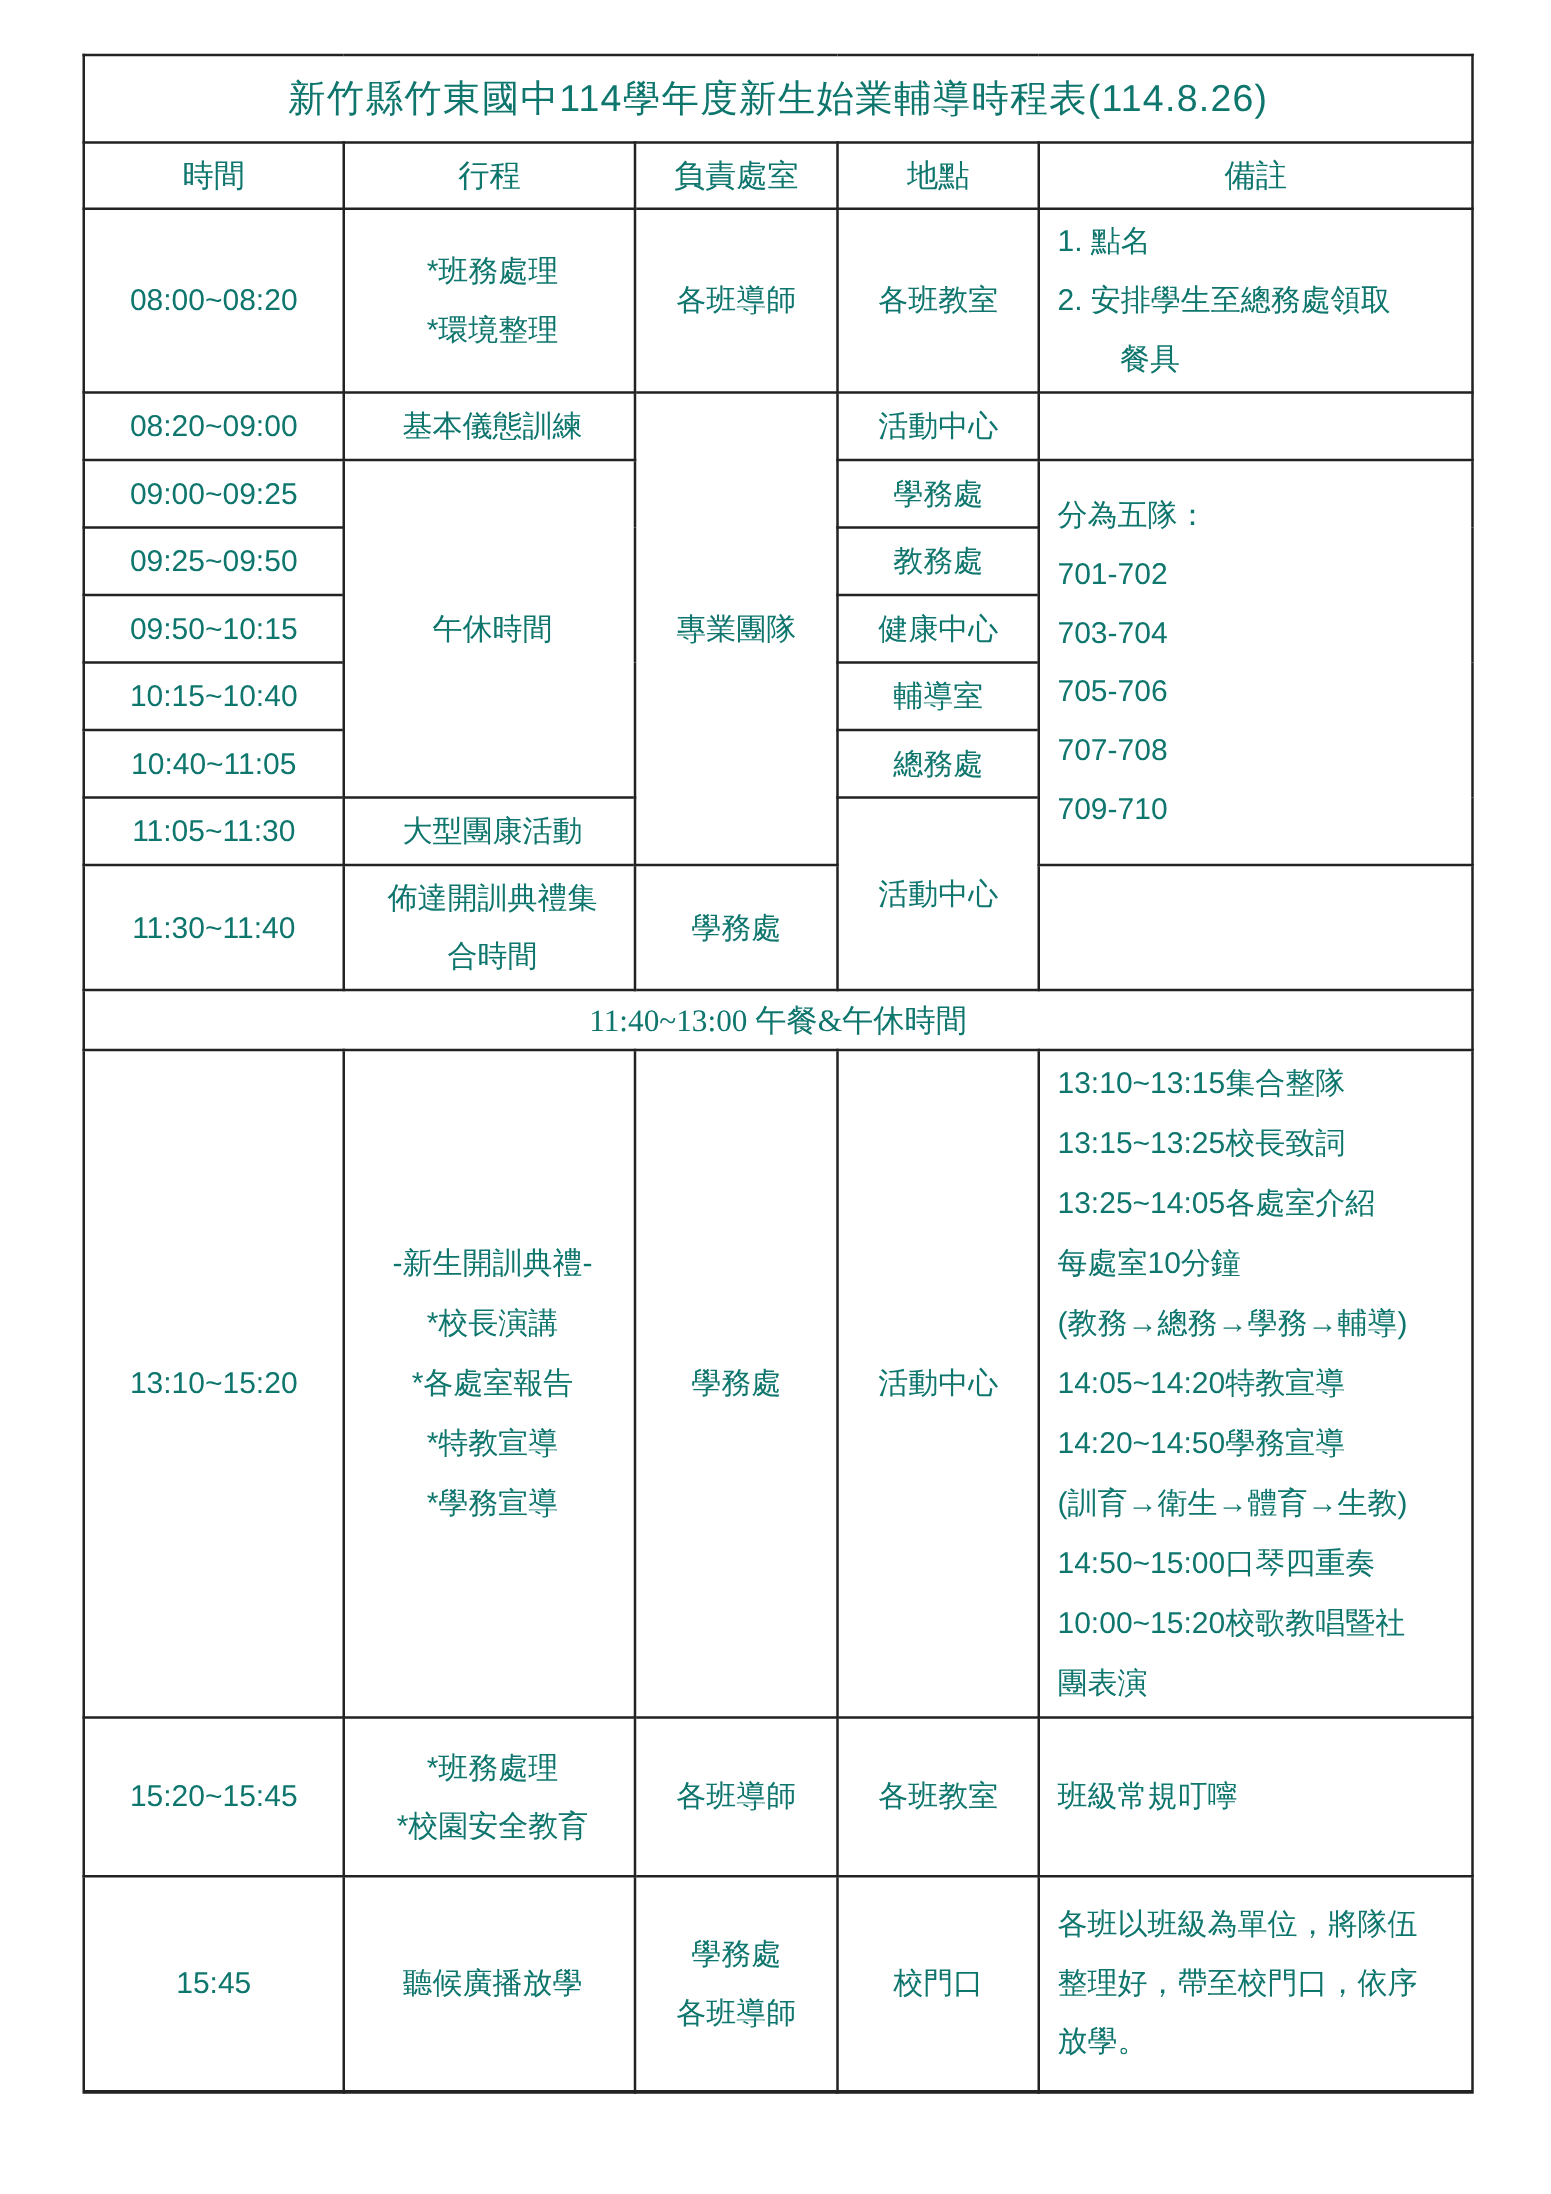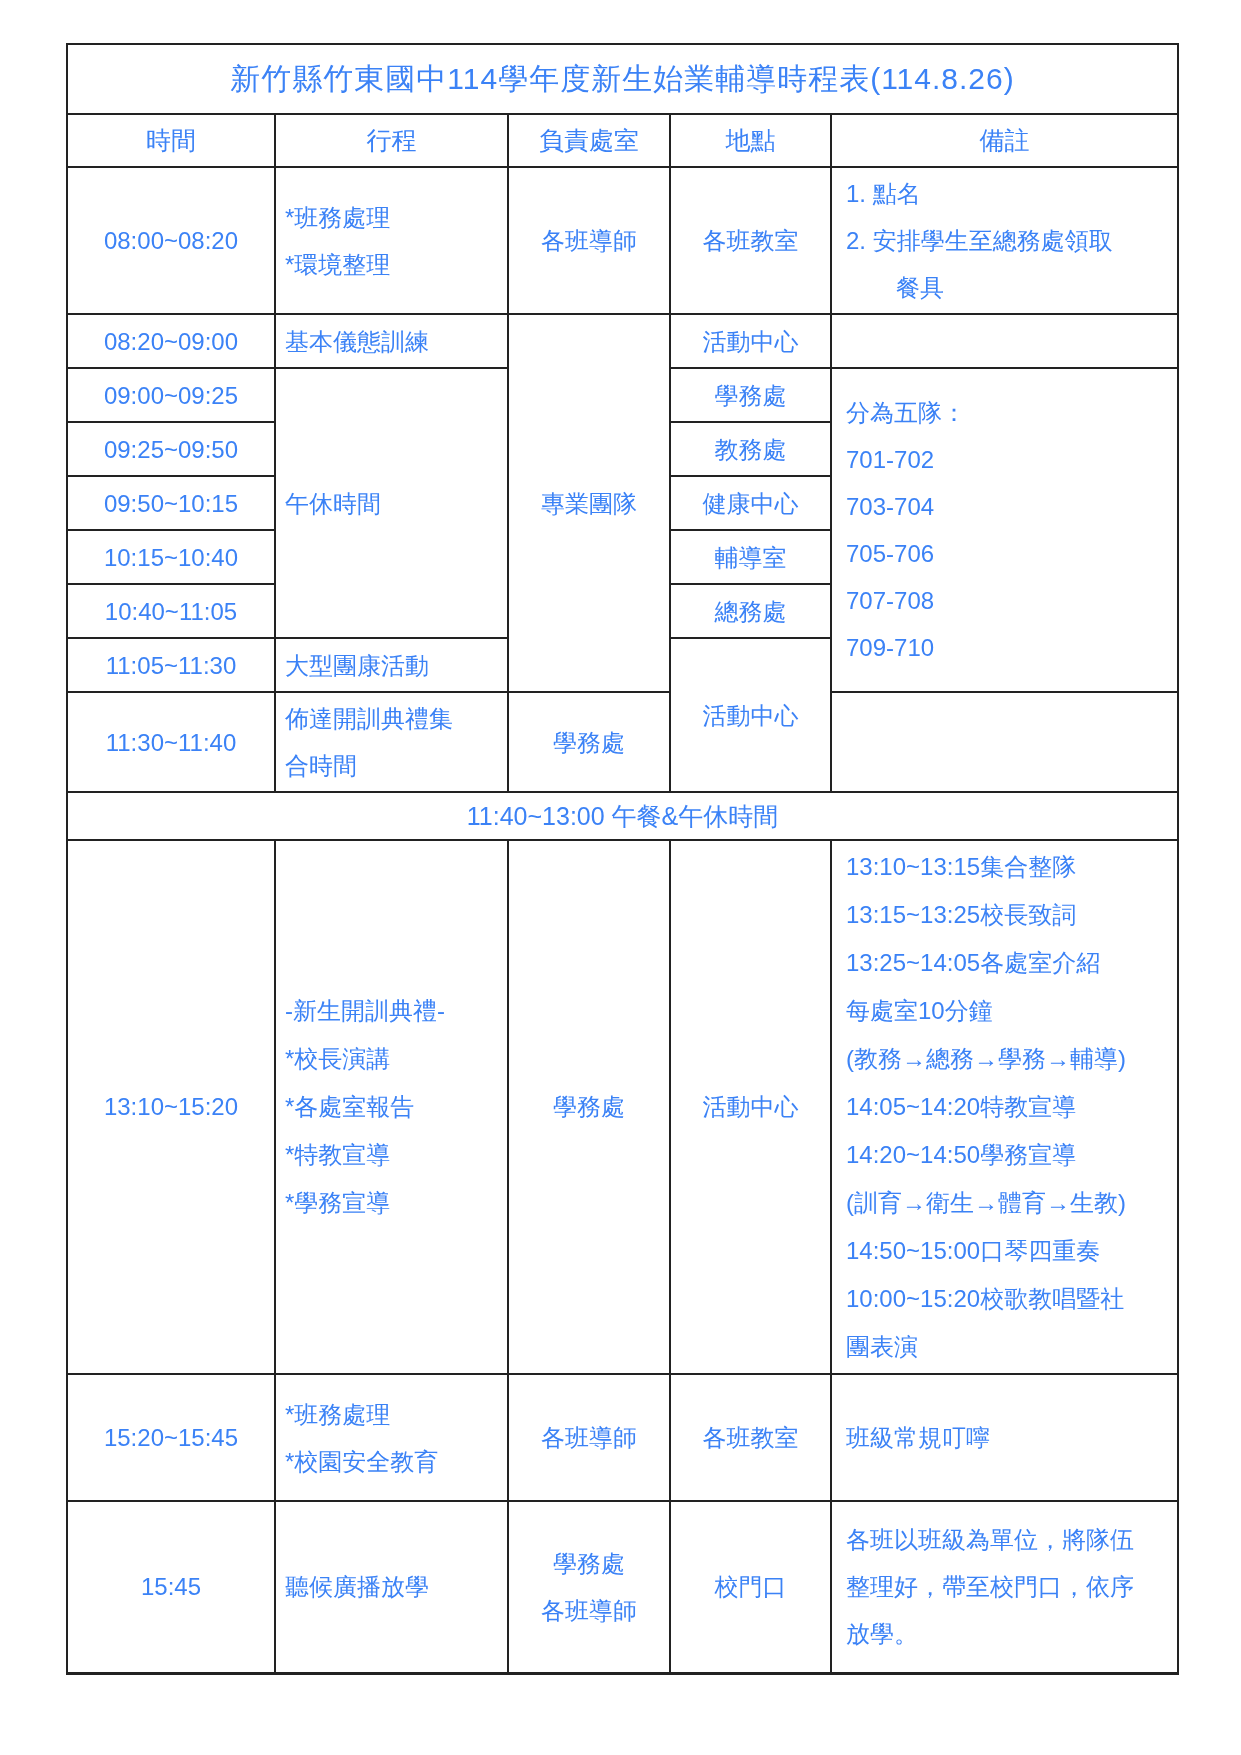--- a/index.html
+++ b/index.html
@@ -7,33 +7,33 @@
     width:1241px;height:1755px;background:#ffffff;position:relative;
     font-family:"Liberation Sans", sans-serif;color:#000;
   }
   table.sched{
     position:absolute;left:66px;top:43px;width:1111px;
     border-collapse:collapse;table-layout:fixed;
     border:2px solid #222;border-bottom:3px solid #222;
   }
   td{
     border:2px solid #222;vertical-align:middle;
-    font-size:24px;padding:0;color:#3b82f6;
+    font-size:24px;padding:0;color:#0f766e;
   }
   .title-cell{height:68px;text-align:center;font-size:30px;letter-spacing:1px;}
   tr.head td{height:51px;text-align:center;font-size:25px;}
   .t{text-align:center;}
-  .s{text-align:left;padding:2px 4px 2px 9px;margin-left:26px;}
+  .s{text-align:center;padding:2px 4px 2px 9px;margin-left:26px;}
   .o{text-align:center;}
   .l{text-align:center;}
   .n{text-align:left;padding:2px 6px 2px 14px;margin-top:32px;}
   .ln{line-height:47px;white-space:nowrap;}
   .big .ln{line-height:48px;}
   .indent{padding-left:50px;}
-  tr.lunch td{height:46px;text-align:center;font-size:25px;}
+  tr.lunch td{height:46px;text-align:center;font-size:25px;font-family:Liberation Serif, serif;}
 </style>
 </head>
 <body>
 
 <table class="sched">
   <colgroup>
     <col style="width:208px">
       <col style="width:233px">
       <col style="width:162px">
     <col style="width:161px">

